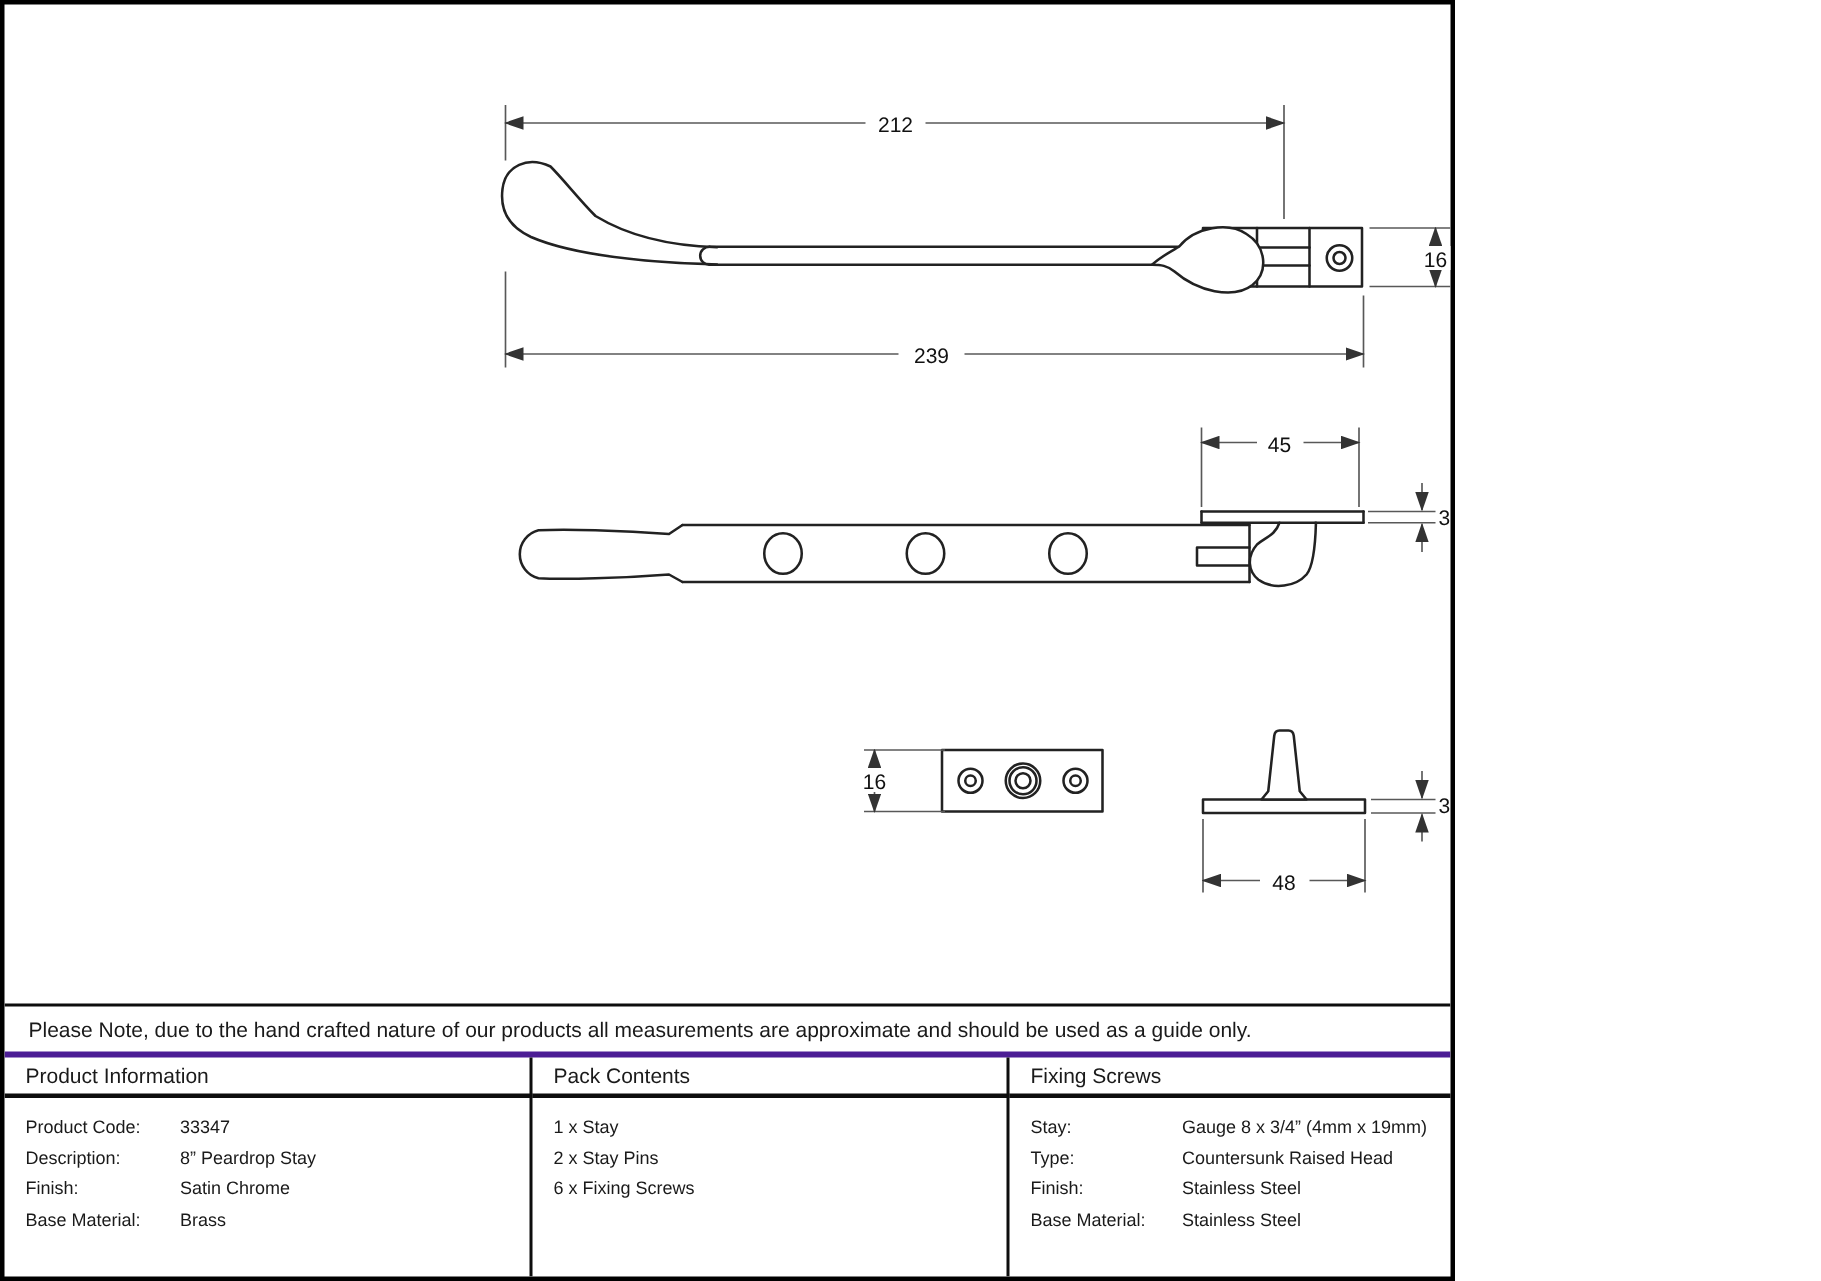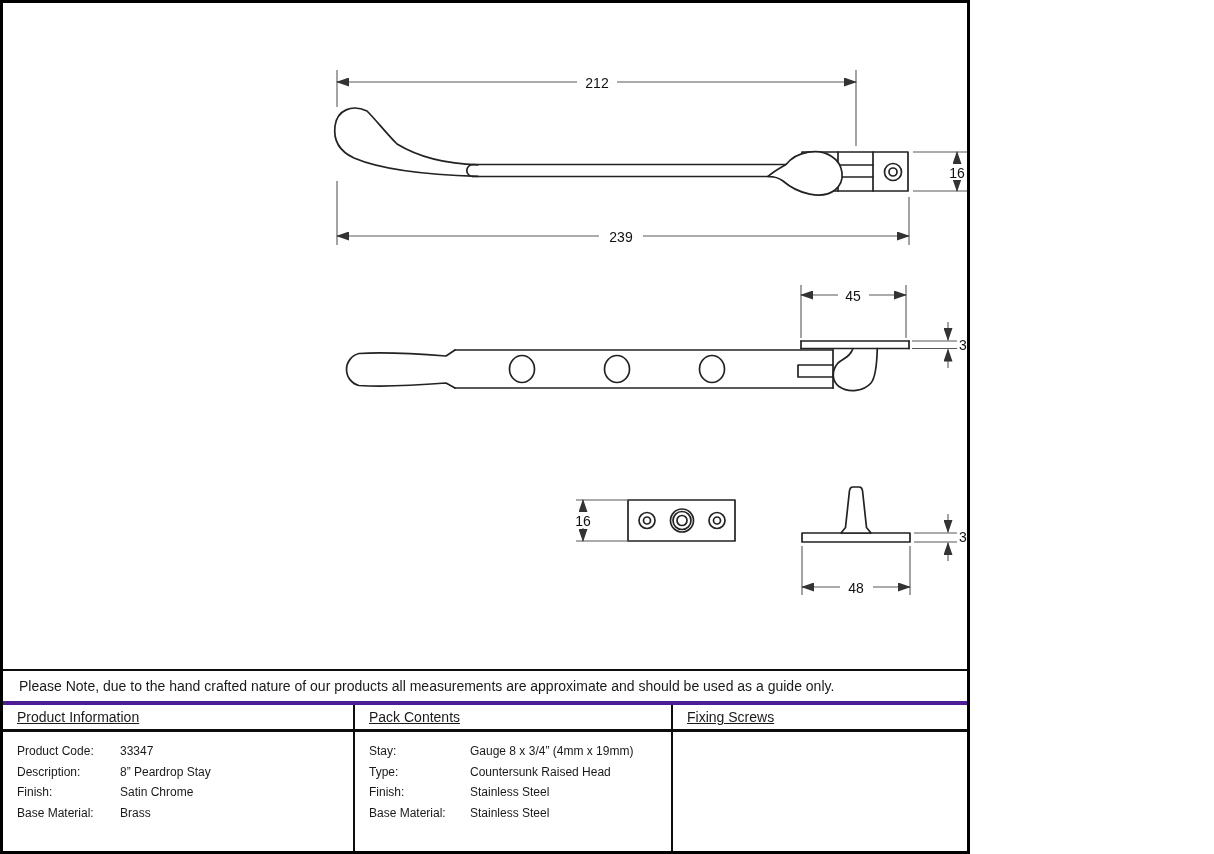--- a/index.html
+++ b/index.html
@@ -30,21 +30,20 @@
     flex:1 1 auto;
     display:grid;
     grid-template-columns:352px 318px 333px 1fr;
     grid-template-rows:27px 1fr;
   }
   .cell{padding:0 0 0 14px;}
   .hdr{
     border-bottom:3px solid #0d0d0d;
     display:flex;align-items:center;
     font-size:14px;
-    text-decoration:underline;
   }
   .col-b{border-right:2px solid #0d0d0d;}
   .body-cell{padding-top:9px;font-size:12px;line-height:20.5px;}
   .kv{display:flex;}
   .kv .k{flex:0 0 103px;}
   .fix .k{flex:0 0 101px;}
   .pack div{margin:0;}
   .logo-cell{
     grid-row:1 / span 2;grid-column:4;
     display:flex;align-items:center;justify-content:flex-start;
@@ -231,20 +230,25 @@
       <div class="kv">
         <span class="k">Finish:</span>
         <span class="v">Satin Chrome</span>
       </div>
       <div class="kv">
         <span class="k">Base Material:</span>
         <span class="v">Brass</span>
       </div>
     </div>
 
+    <div class="cell body-cell col-b pack">
+      <div>1 x Stay</div>
+      <div>2 x Stay Pins</div>
+      <div>6 x Fixing Screws</div>
+    </div>
 
     <div class="cell body-cell col-b fix">
       <div class="kv">
         <span class="k">Stay:</span>
         <span class="v">Gauge 8 x 3/4” (4mm x 19mm)</span>
       </div>
       <div class="kv">
         <span class="k">Type:</span>
         <span class="v">Countersunk Raised Head</span>
       </div>

